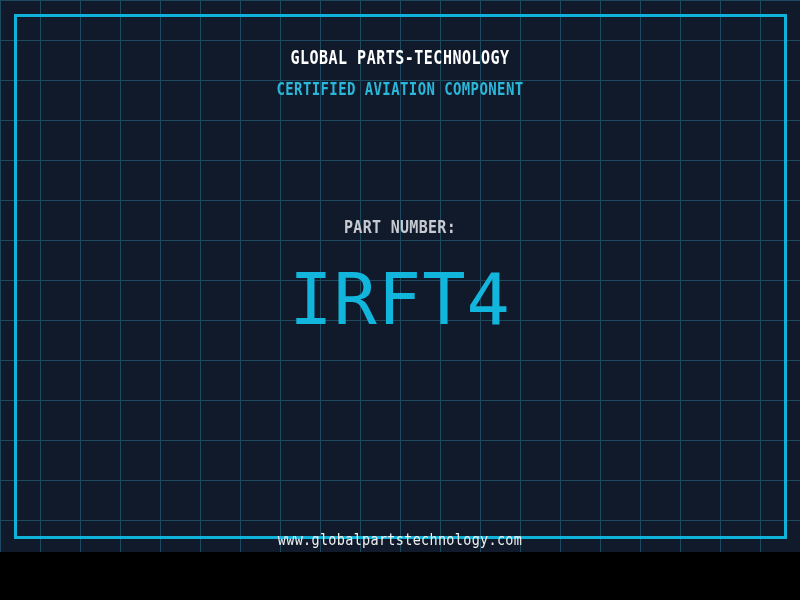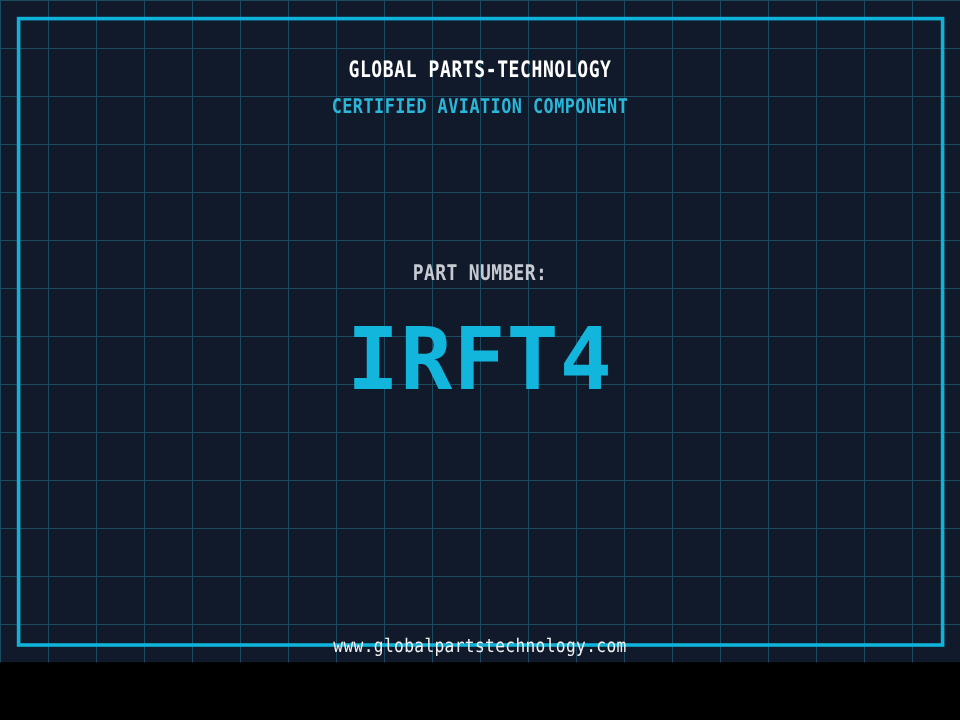--- a/index.html
+++ b/index.html
@@ -72,21 +72,21 @@
     font-weight: bold;
     letter-spacing: 0.3px;
     color: var(--label-color);
     transform: scaleY(1.2);
     transform-origin: center;
   }
   .part-number {
     top: 259px;
     line-height: 80px;
     font-size: 72px;
-    font-weight: bold;
+    font-weight: normal;
     letter-spacing: 1px;
     color: var(--part-number-color);
   }
   .website {
     top: 529px;
     line-height: 20px;
     font-size: 13.5px;
     letter-spacing: 0.3px;
     color: var(--url-color);
     transform: scaleY(1.15);

